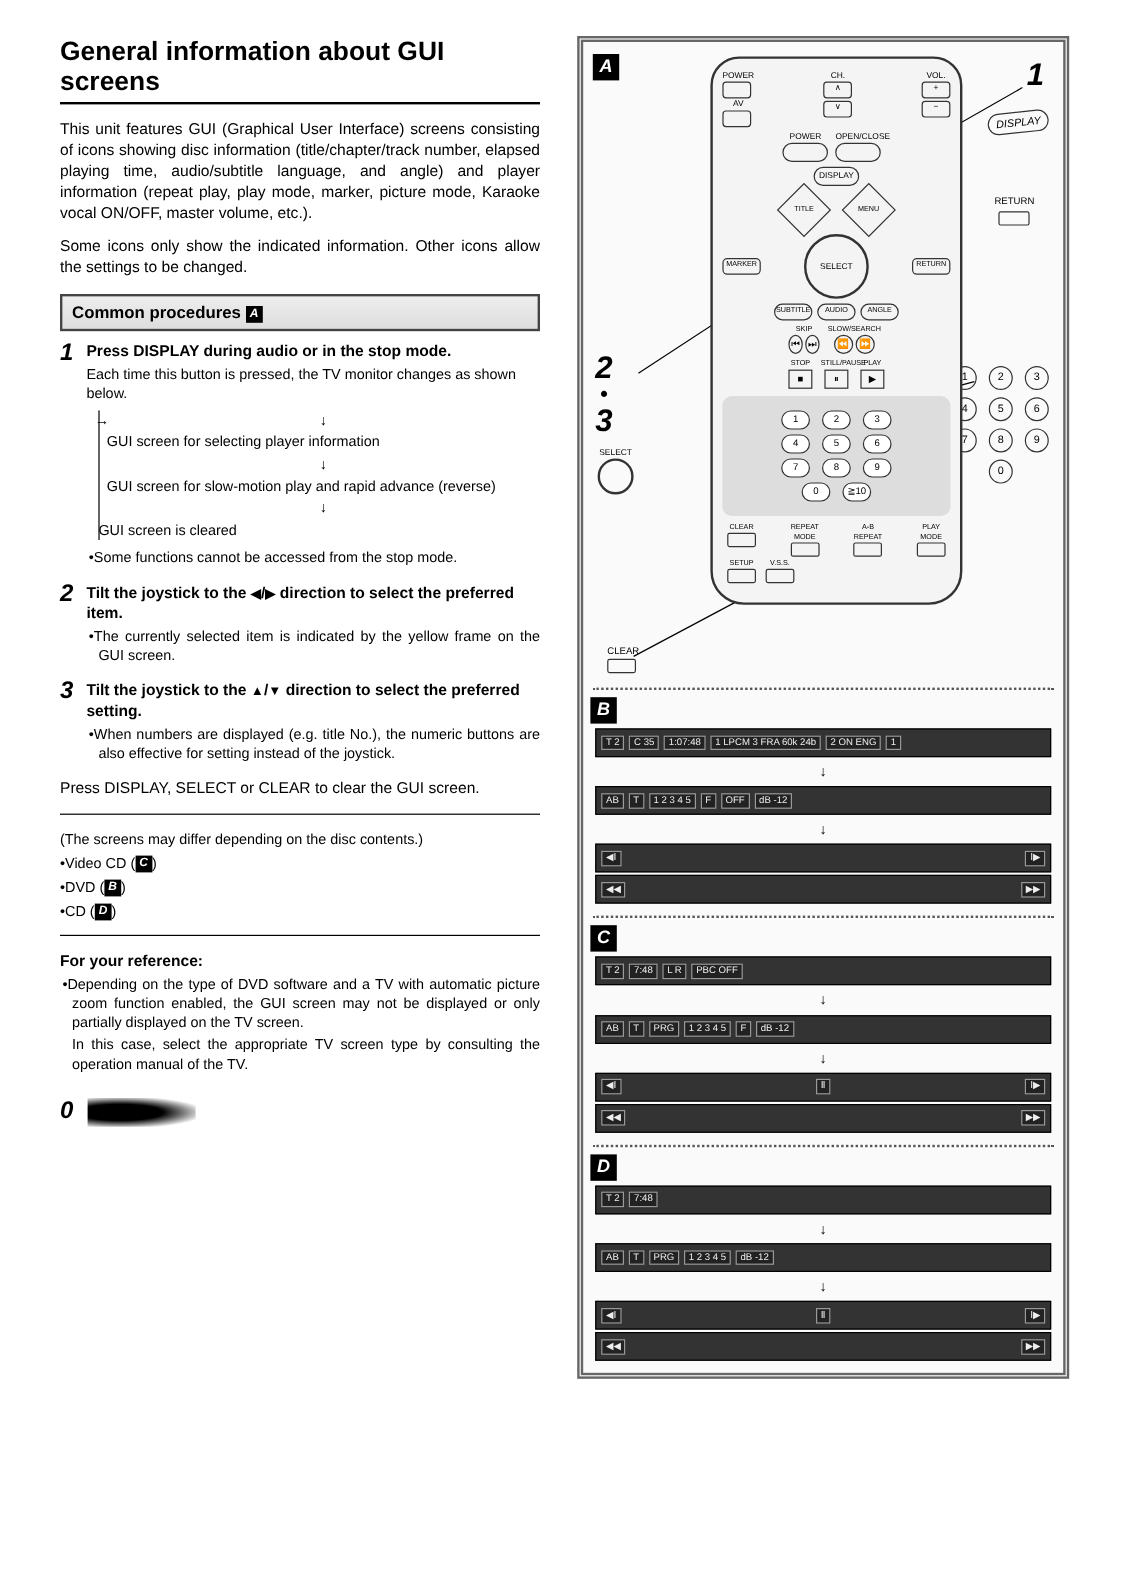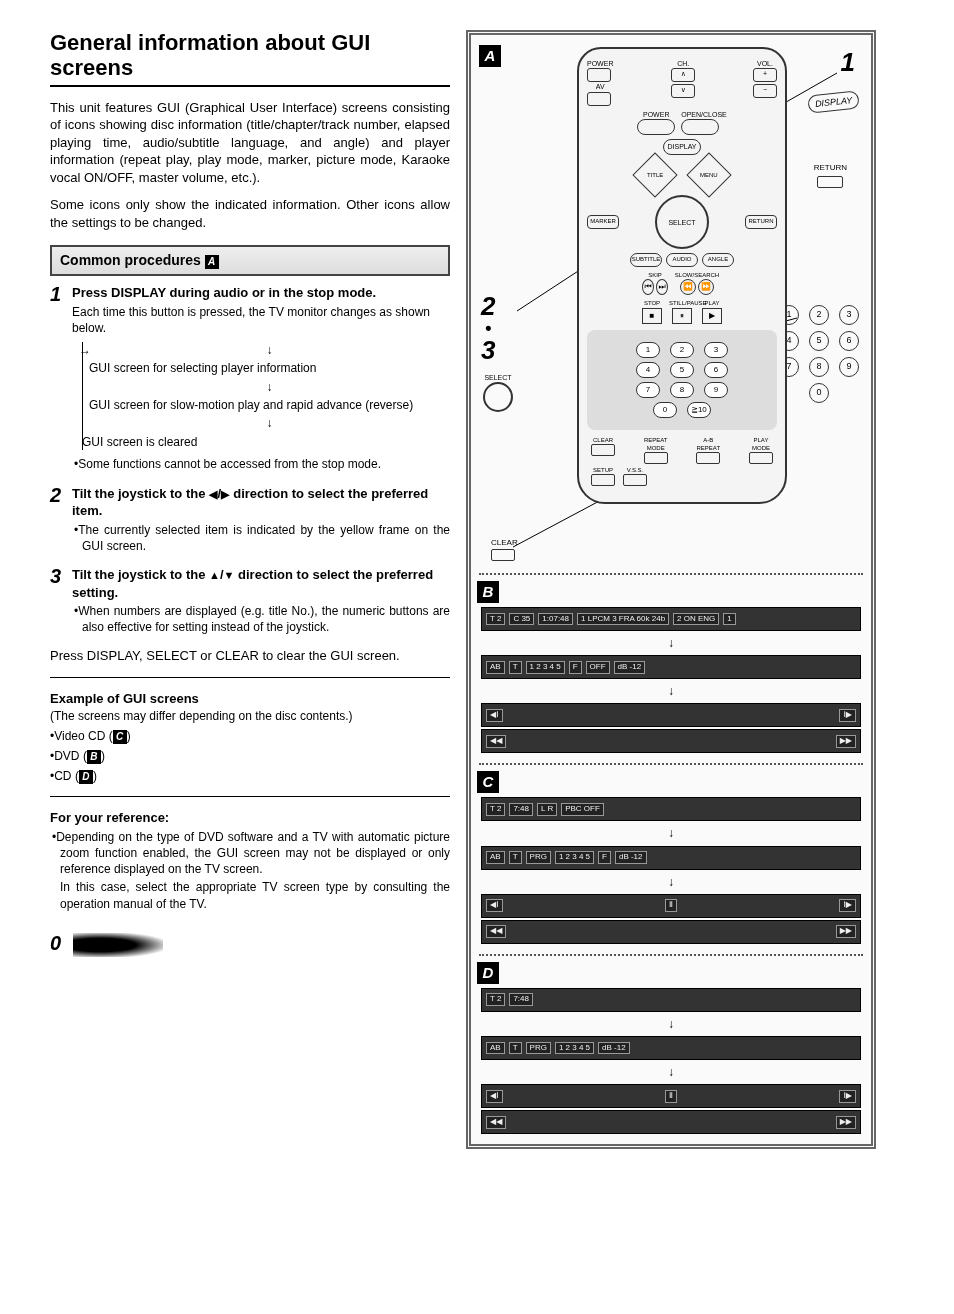--- a/index.html
+++ b/index.html
@@ -1,16 +1,16 @@
 <!DOCTYPE html>
 <html><head>
 <meta charset="utf-8">
 <style>
   body{margin:0;background:#fff;font-family:Arial,Helvetica,sans-serif;color:#000;width:954px;box-sizing:border-box;padding:30px 24px 10px 50px;font-size:13px;line-height:1.35}
-  .page{display:flex;gap:16px;align-items:flex-start}
+  .page{display:flex;gap:31px;align-items:flex-start}
   .left{width:400px}
   .right{width:410px}
   h1{font-size:22px;font-weight:bold;margin:0 0 4px;line-height:1.15}
   .underline{border-bottom:2px solid #000;margin-bottom:12px}
   .para{text-align:justify;margin-bottom:10px}
   .section-bar{border:2px solid #444;padding:4px 8px;font-weight:bold;font-size:14px;background:linear-gradient(#eee,#ddd);margin:14px 0 8px}
   .sq{display:inline-block;width:14px;height:14px;background:#000;color:#fff;font-size:10px;text-align:center;line-height:14px;vertical-align:middle;font-style:italic;font-weight:bold}
   .step{display:flex;margin-bottom:10px}
   .num{font-style:italic;font-weight:bold;font-size:20px;width:22px;flex:none;line-height:1}
   .step-body{flex:1}
@@ -134,30 +134,29 @@
           <span> direction to select the preferred setting.</span>
         </div>
         <div class="bullet">•<span>When numbers are displayed (e.g. title No.), the numeric buttons are also effective for setting instead of the joystick.</span></div>
       </div>
     </div>
 
     <div class="para">Press DISPLAY, SELECT or CLEAR to clear the GUI screen.</div>
 
     <hr class="hr">
 
-    <div class="bold">Example of GUI screens</div>
     <div class="sub">(The screens may differ depending on the disc contents.)</div>
     <div class="sub">•<span>Video CD</span> (<span class="sq">C</span>)</div>
     <div class="sub">•<span>DVD</span> (<span class="sq">B</span>)</div>
     <div class="sub">•<span>CD</span> (<span class="sq">D</span>)</div>
 
     <hr class="hr">
 
     <div class="bold">For your reference:</div>
-    <div class="bullet">•<span>Depending on the type of DVD software and a TV with automatic picture zoom function enabled, the GUI screen may not be displayed or only reference displayed on the TV screen.</span></div>
+    <div class="bullet">•<span>Depending on the type of DVD software and a TV with automatic picture zoom function enabled, the GUI screen may not be displayed or only partially displayed on the TV screen.</span></div>
     <div class="sub" style="padding-left:10px;text-align:justify">In this case, select the appropriate TV screen type by consulting the operation manual of the TV.</div>
 
     <div class="pagenum">
       <span>0</span>
       <span class="smudge"></span>
     </div>
   </div>
 
   <div class="right">
     <div class="panel">

